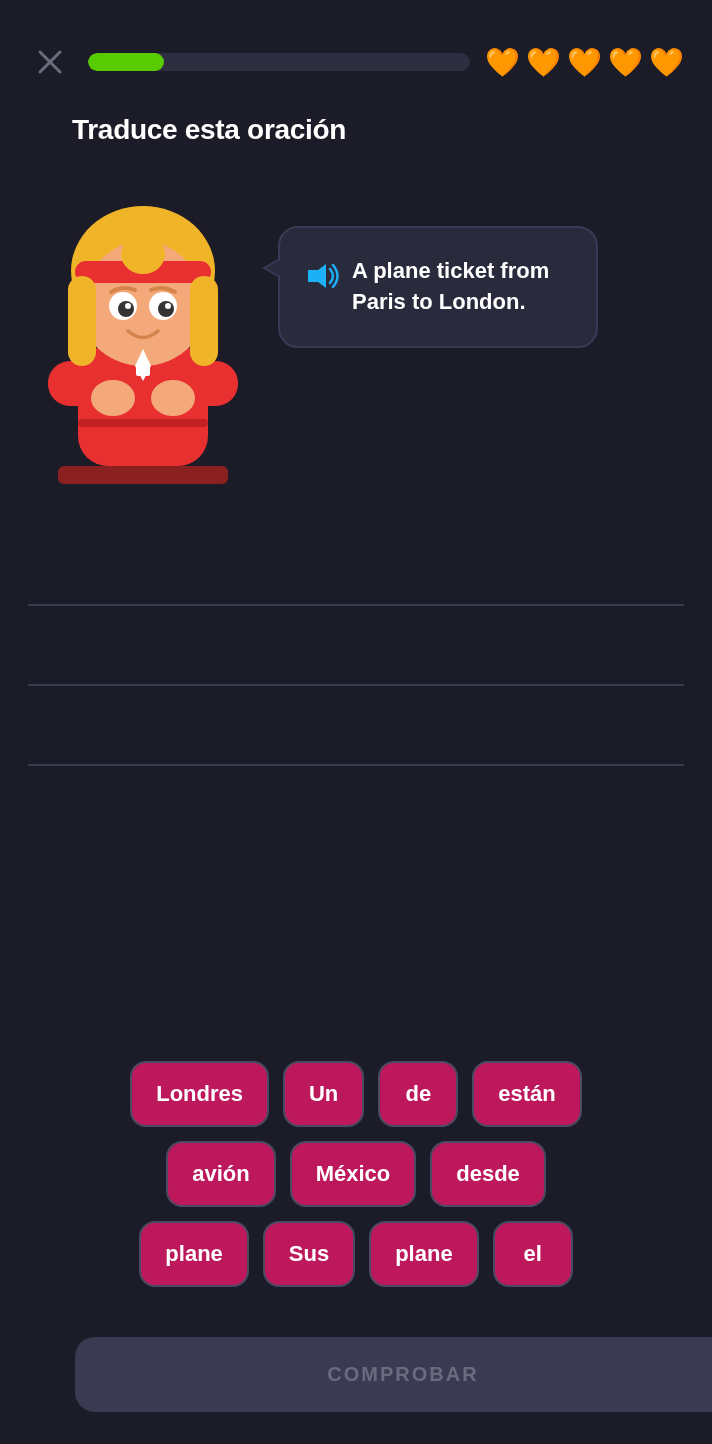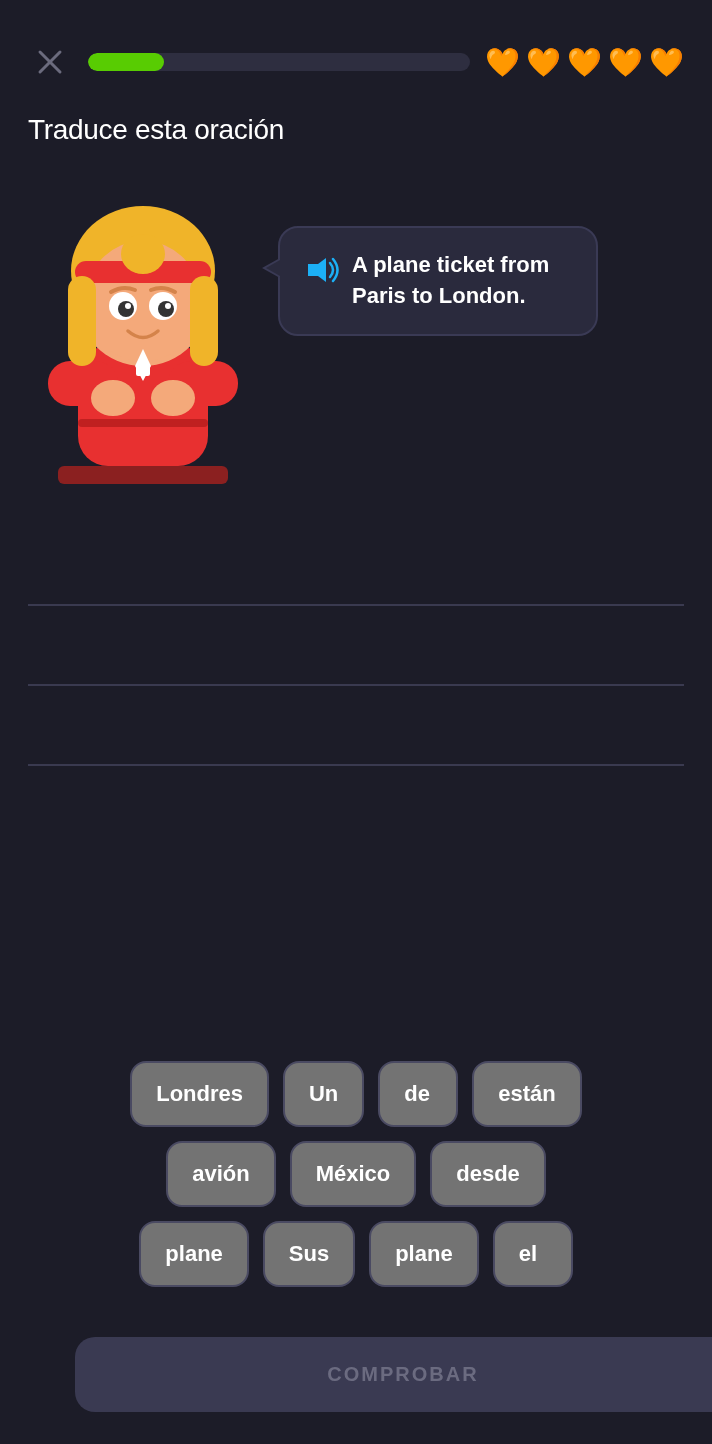--- a/index.html
+++ b/index.html
@@ -74,23 +74,24 @@
 
     .heart {
       font-size: 28px;
       color: #ff4b4b;
     }
 
     
     .section-title {
       padding: 10px 28px 0 28px;
       font-size: 28px;
-      font-weight: 400;
+      font-weight: 700;
       color: #fff;
       letter-spacing: -0.3px;
+      margin-left: 44px;
     }
 
     
     .character-area {
       display: flex;
       align-items: flex-start;
       padding: 20px 28px 10px 28px;
       gap: 20px;
     }
 
@@ -104,21 +105,21 @@
     
     .character-svg {
       width: 230px;
       height: 340px;
     }
 
     .speech-bubble {
       background: #2a2a3d;
       border: 2px solid #3a3a55;
       border-radius: 20px;
-      padding: 22px 24px;
+      padding: 28px 24px;
       position: relative;
       margin-top: 60px;
       max-width: 320px;
     }
 
     .speech-bubble::before {
       content: '';
       position: absolute;
       left: -18px;
       top: 30px;
@@ -183,29 +184,30 @@
 
     .word-row {
       display: flex;
       justify-content: center;
       gap: 14px;
       margin-bottom: 14px;
       flex-wrap: wrap;
     }
 
     .word-chip {
-      background: #737373;
+      background: #be185d;
       border: 2px solid #4a4a62;
       border-radius: 16px;
       padding: 18px 24px;
       font-size: 22px;
       font-weight: 600;
       color: #fff;
       cursor: pointer;
       min-width: 80px;
+      text-align: center;
       user-select: none;
       transition: background 0.1s;
     }
 
     
     .check-btn-wrapper {
       padding: 16px 28px 32px 28px;
     }
 
     .check-btn {

